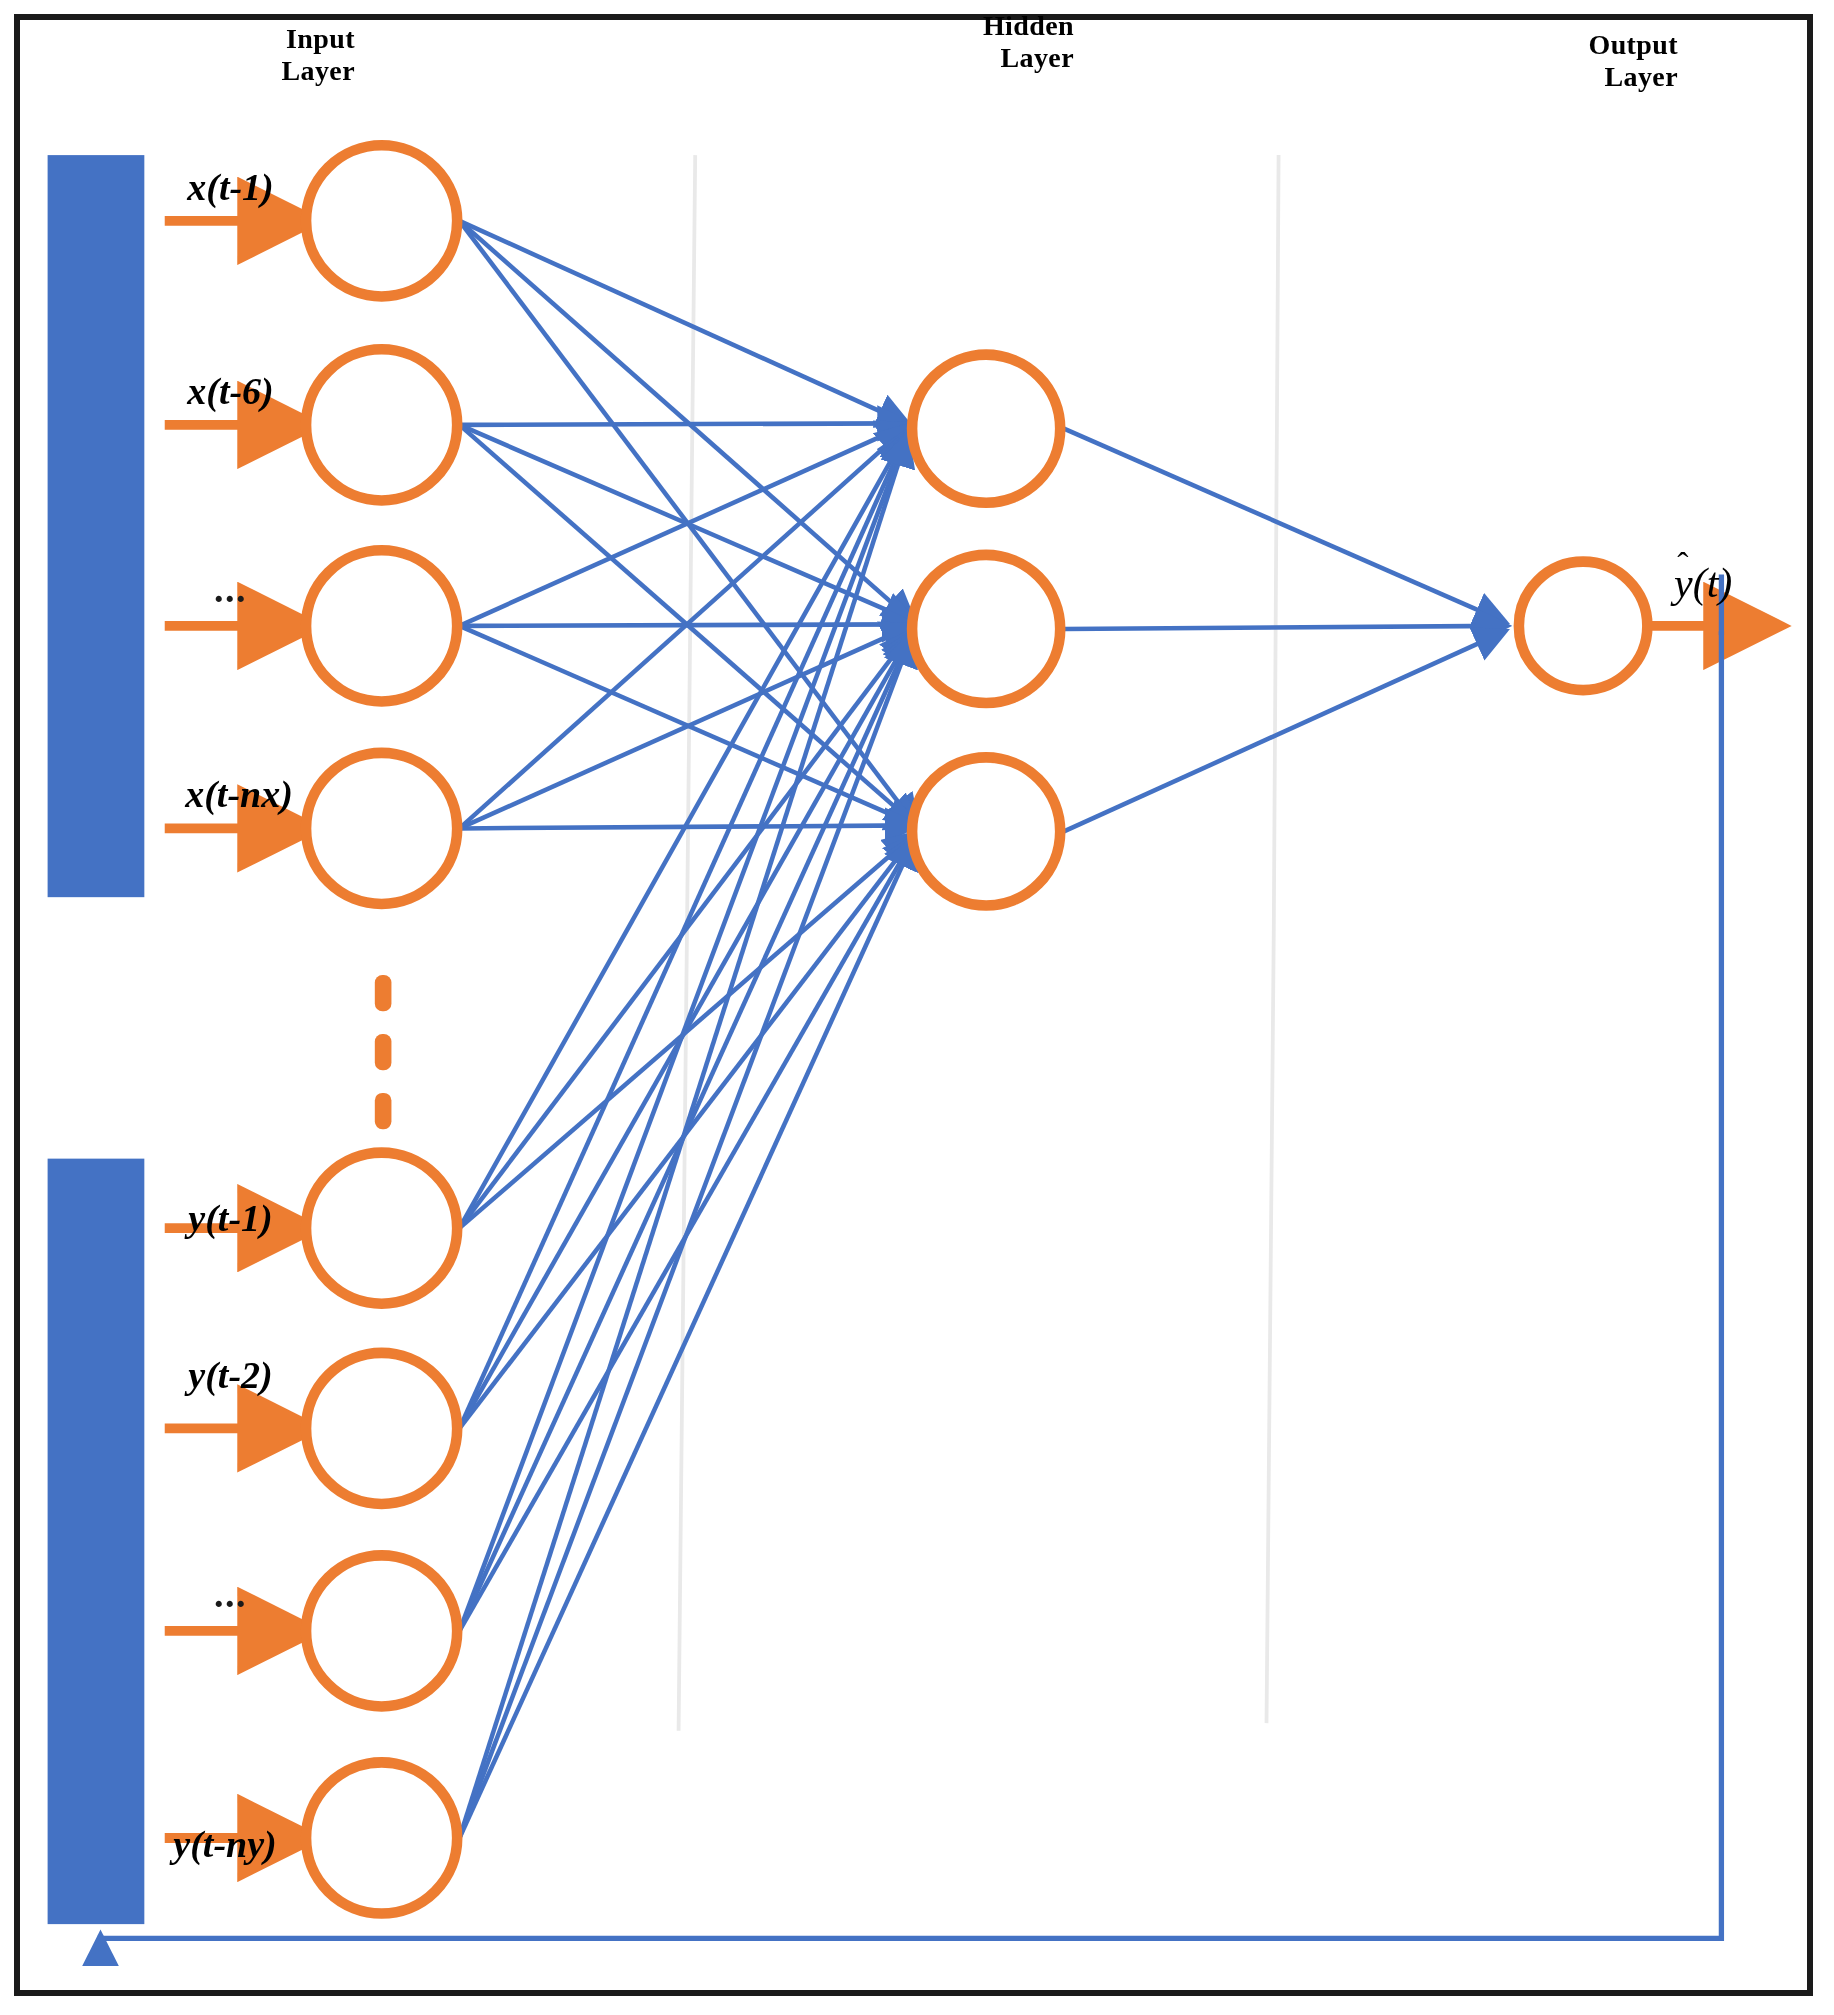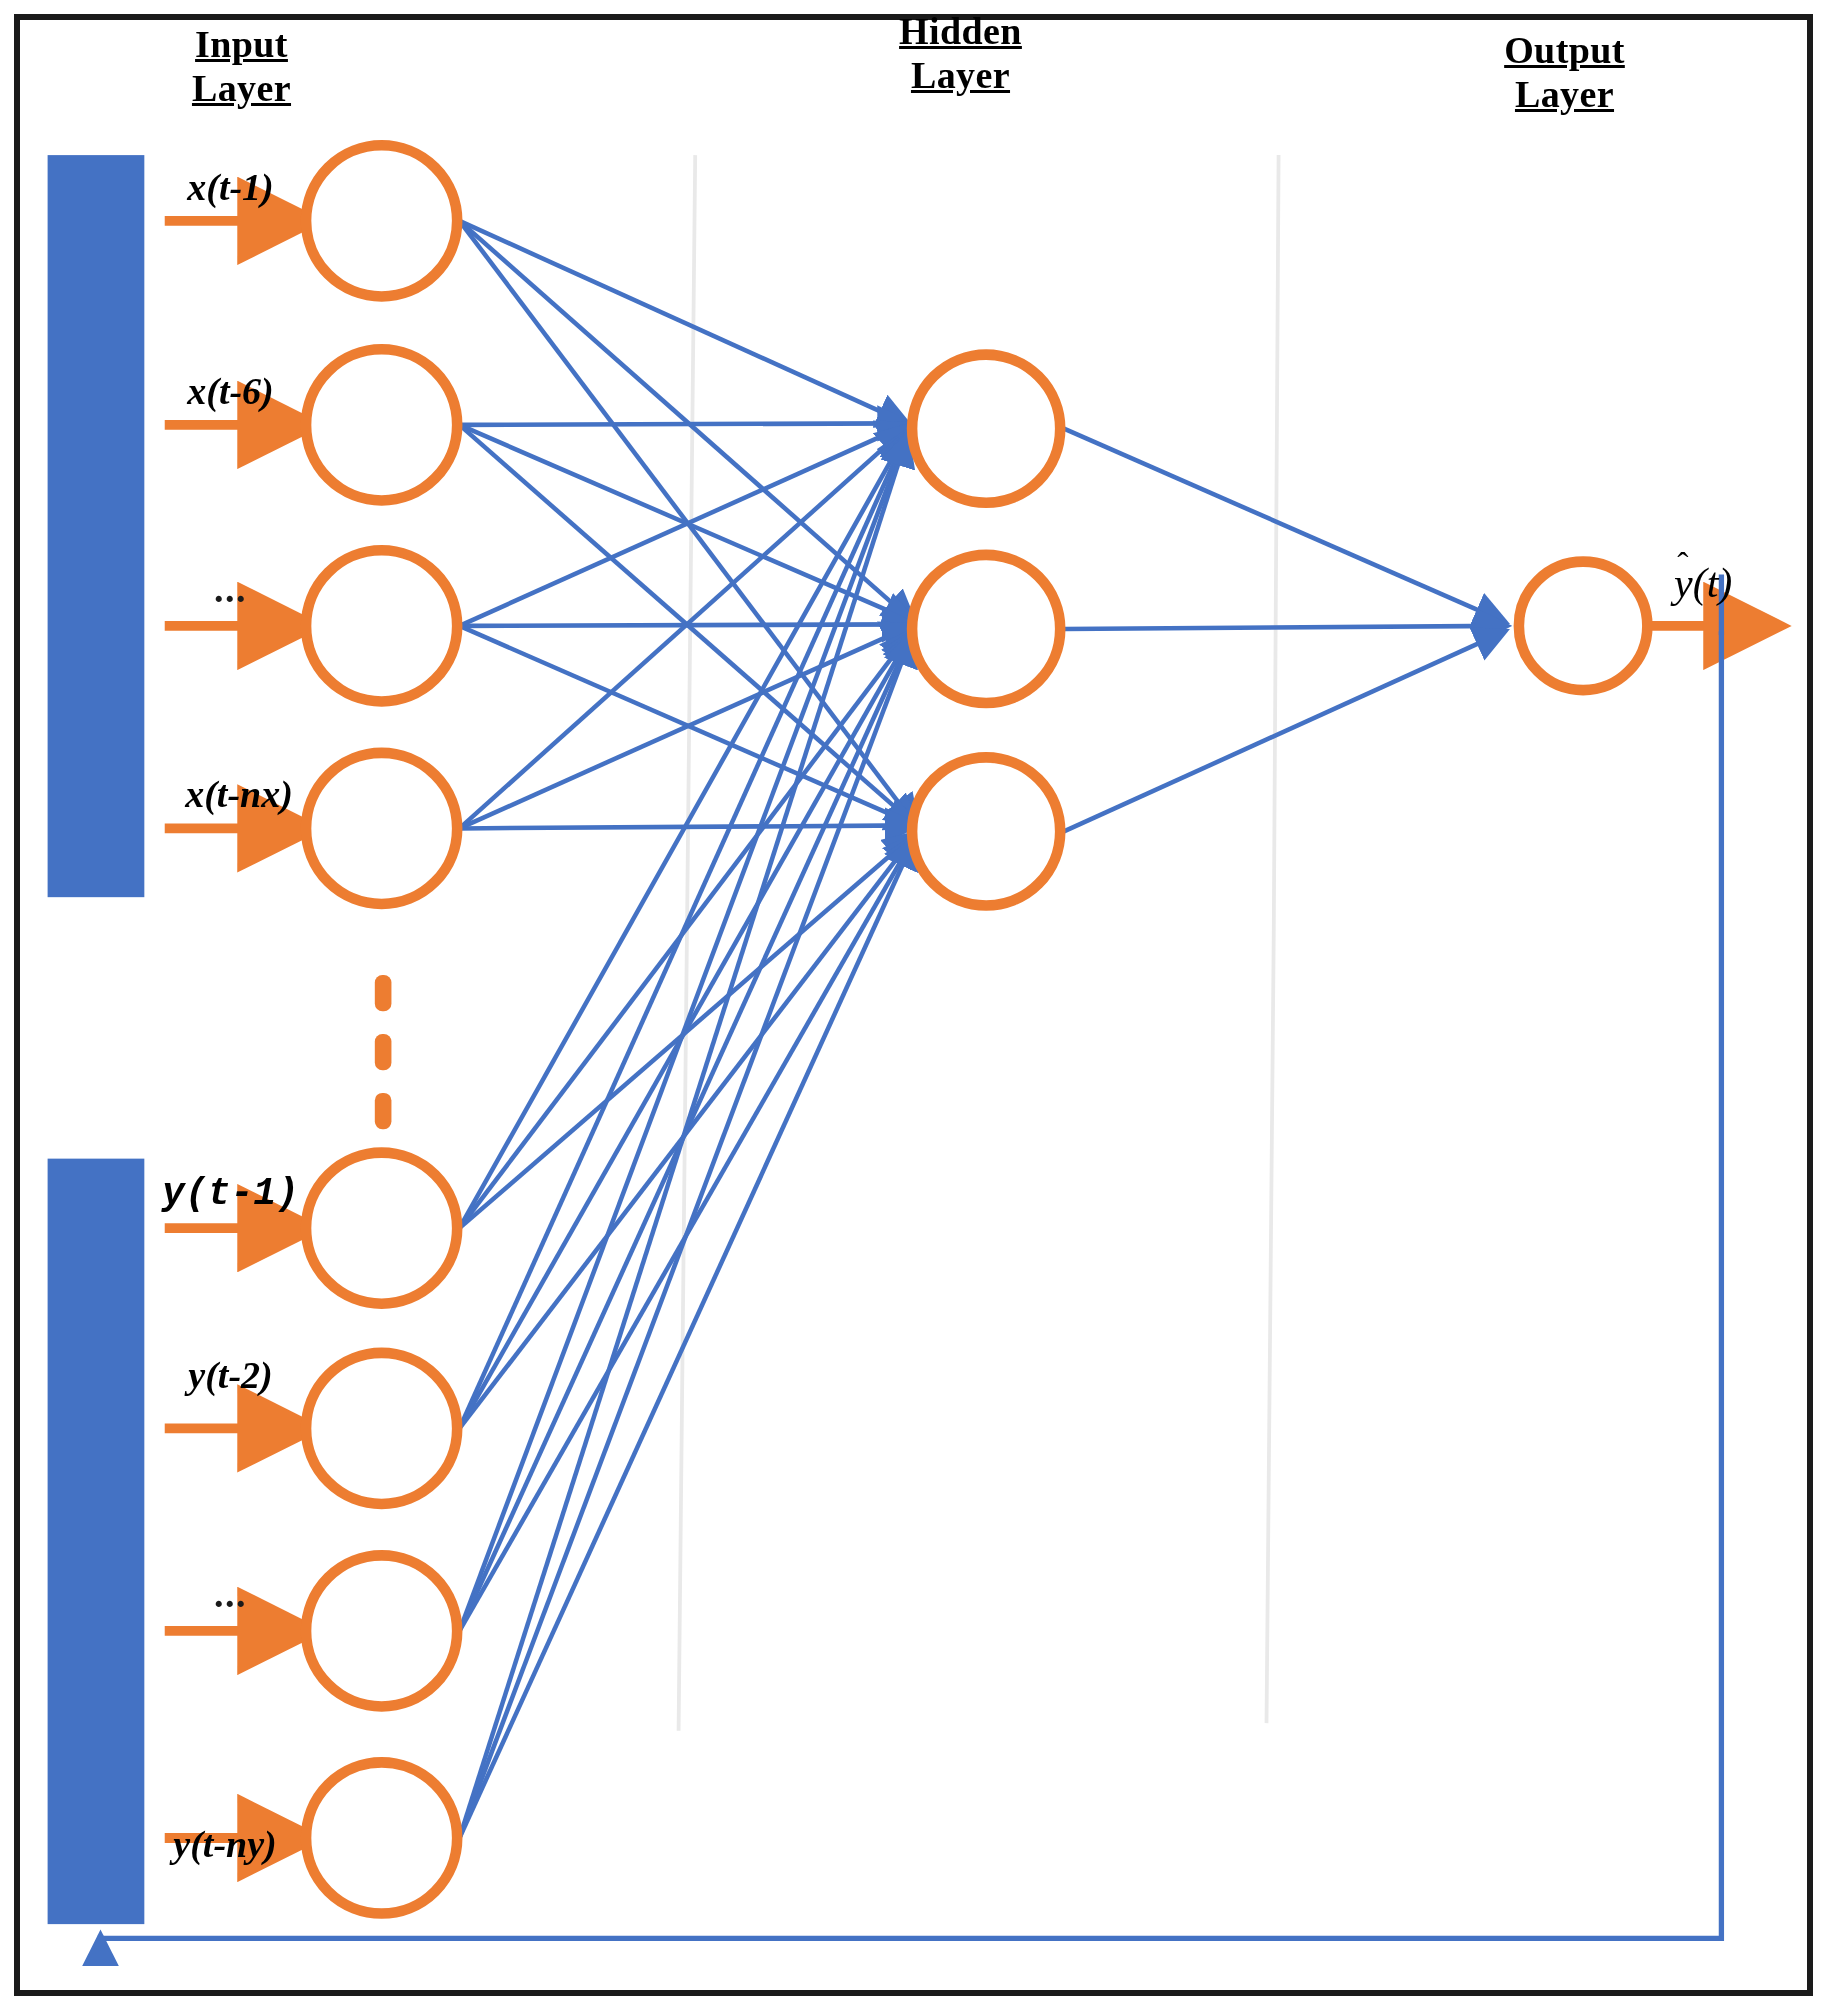--- a/index.html
+++ b/index.html
@@ -29,29 +29,28 @@
   }
   #diagram-svg {
     position: absolute;
     left: 0;
     top: 0;
     width: 1834px;
     height: 2015px;
   }
   .layer-title {
     position: absolute;
-    text-align: center;
+    text-align: right;
     font-family: "Liberation Serif", serif;
     font-weight: bold;
-    font-size: 38px;
+    font-size: 28px;
     line-height: 1.15;
     color: #000000;
     white-space: pre-line;
     letter-spacing: 0.4px;
-    text-decoration: underline;
   }
   #title-input  { left: 128px;  top: 23px;  width: 227px; }
   #title-hidden { left: 847px; top: 10px;  width: 227px; }
   #title-output { left: 1451px; top: 23px;  width: 227px; margin-top: 6px; }
 
   .node-label {
     position: absolute;
     font-family: "Liberation Serif", serif;
     font-weight: bold;
     font-style: italic;
@@ -191,21 +190,21 @@
   <div class="layer-title" id="title-hidden">Hidden
 Layer</div>
   <div class="layer-title" id="title-output">Output
 Layer</div>
 
   <div class="node-label" style="left:155px; top:165px; width:151px;font-style:italic;">x(t-1)</div>
   <div class="node-label" style="left:155px; top:369px; width:151px;">x(t-6)</div>
   <div class="ellipsis-label" style="left:214px; top:567px;">...</div>
   <div class="node-label" style="left:154px; top:772px; width:170px;">x(t-nx)</div>
 
-  <div class="node-label" style="left:155px; top:1172px; width:151px;font-family:Liberation Mono, monospace;">y(t-1)</div>
+  <div class="node-label" style="left:155px; top:1196px; width:151px;">y(t-1)</div>
   <div class="node-label" style="left:155px; top:1353px; width:151px;">y(t-2)</div>
   <div class="ellipsis-label" style="left:214px; top:1572px;">...</div>
   <div class="node-label" style="left:140px; top:1782px; width:170px;margin-top:40px;">y(t-ny)</div>
 
   <div id="out-label" style="left:1674px; top:559px;">
     <span class="hat"><span style="position: relative;">y<span style="position: absolute; left: 50%; top: -0.42em; transform: translateX(-55%); font-size: 0.8em; font-style: normal;">ˆ</span></span>(t)</span>
   </div>
 
 </div>
 

